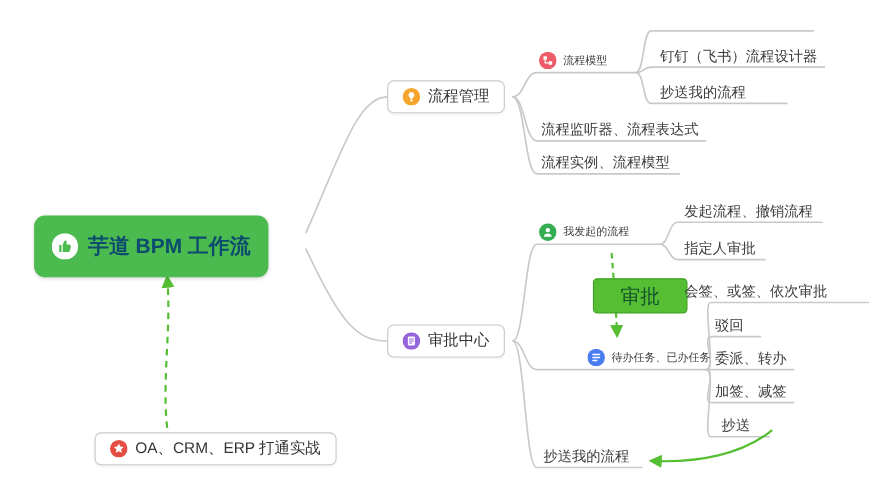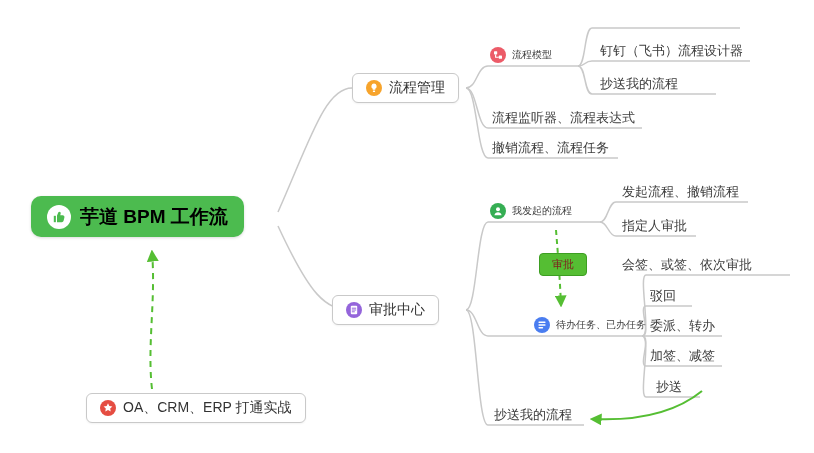--- a/index.html
+++ b/index.html
@@ -15,27 +15,27 @@
     font-size: 10px; color: #3c3c3c; white-space: nowrap;
   }
   .box {
     position: absolute; display: flex; align-items: center; gap: 7px;
     background: #fff; border: 1px solid #c9c9c9; border-radius: 6px;
     padding: 5px 13px; font-size: 14px; color: #333; white-space: nowrap;
     box-shadow: 0 1px 2px rgba(0,0,0,.05);
   }
   .root-node {
     position: absolute; display: flex; align-items: center; gap: 9px;
-    background: #4CBB4F; border-radius: 10px; padding: 0 16px; height: 41px;
-    color: #000000; font-size: 19px; font-weight: bold; white-space: nowrap;
+    background: #4CBB4F; border-radius: 10px; padding: 0 16px; height: 56px;
+    color: #0c4a6e; font-size: 19px; font-weight: bold; white-space: nowrap;
     box-shadow: 0 1px 3px rgba(0,0,0,.15);
   }
   .badge {
     position: absolute; background: #55BE33; border: 1px solid #3D9E22;
-    color: #7f1d1d; font-size: 11px; padding: 3px 12px; border-radius: 4px; white-space: nowrap;
+    color: #14532d; font-size: 18px; padding: 3px 24px; border-radius: 4px; white-space: nowrap;
   }
   .ic { display: inline-flex; width: 16px; height: 16px; flex: none; }
   .ic-root { display: inline-flex; width: 24px; height: 24px; flex: none; }
 </style>
 </head>
 <body>
 
 <div class="canvas">
 
   <svg class="links" viewBox="0 0 814 453">
@@ -107,23 +107,23 @@
           <rect x="8.8" y="8.6" width="3.2" height="3.2" rx=".6" fill="#fff"></rect>
           <path d="M5.6 7.4v2.8h3.2" stroke="#fff" stroke-width="1.1" fill="none"></path>
         </svg>
     </span>
     <span>流程模型</span>
   </div>
 
   <div class="leaf" style="left:600px; top:43px;">钉钉（飞书）流程设计器</div>
   <div class="leaf" style="left:600px; top:76px;">抄送我的流程</div>
   <div class="leaf" style="left:492px; top:110px;">流程监听器、流程表达式</div>
-  <div class="leaf" style="left:492px; top:140px;">撤销流程、流程任务</div>
+  <div class="leaf" style="left:492px; top:140px;">流程实例、流程模型</div>
 
-  <div class="box" style="left:332px; top:295px;text-align:right;">
+  <div class="box" style="left:352px; top:295px;text-align:right;">
     <span class="ic">
       <svg width="16" height="16" viewBox="0 0 16 16">
           <circle cx="8" cy="8" r="8" fill="#9465DB"></circle>
           <rect x="4.8" y="3.8" width="6.4" height="8.4" rx="1" fill="#fff"></rect>
           <path d="M6.2 6.2h3.6M6.2 8h3.6M6.2 9.8h2.2" stroke="#9465DB" stroke-width="1" stroke-linecap="round"></path>
         </svg>
     </span>
     <span>审批中心</span>
   </div>
 

